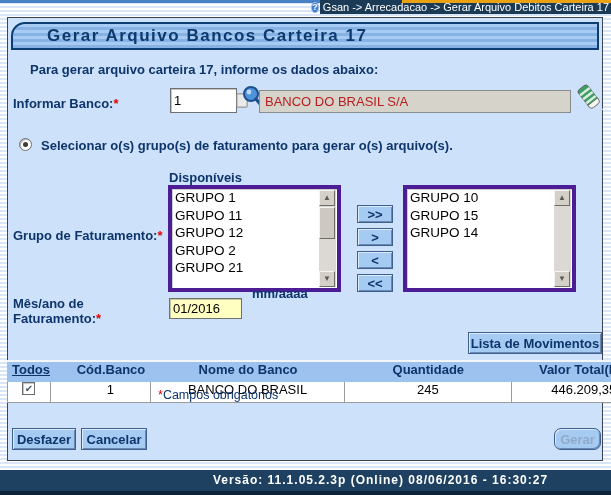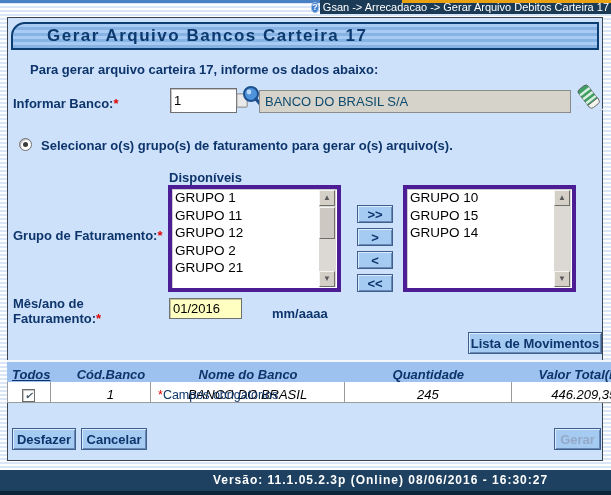--- a/index.html
+++ b/index.html
@@ -43,21 +43,21 @@
   .req { color:#e00000; }
   .lbl { position:absolute; color:#0d356b; font-weight:bold; }
   
   .txt-input {
     position:absolute; background:#fff; border:1px solid #707070;
     box-shadow:inset 1px 1px 0 rgba(90,90,90,.35);
     font-family:"Liberation Sans", sans-serif; font-size:13px; padding:2px 3px;
   }
   .bank-name-field {
     position:absolute; left:251px; top:72px; width:312px; height:23px;
-    background:#d6d3cb; border:1px solid #8b8b8b; color:#0c4a6e;
+    background:#d6d3cb; border:1px solid #8b8b8b; color:#b91c1c;
     line-height:21px; padding-left:5px; font-size:13px;
   }
   
   .radio {
     position:absolute; left:11px; top:120px; width:13px; height:13px; border-radius:50%;
     background:#fff; border:1px solid #6e6e6e; box-shadow:inset 1px 1px 1px rgba(0,0,0,.3);
   }
   .radio::after {
     content:""; position:absolute; left:3px; top:3px; width:5px; height:5px;
     border-radius:50%; background:#3a3a3a;
@@ -90,37 +90,37 @@
   .transfer-btn { position:absolute; left:349px; width:36px; height:18px; line-height:15px; }
   .movements-btn { position:absolute; left:460px; top:314px; width:134px; height:22px; line-height:19px; }
   
   .tbl-wrap { position:absolute; left:7px; top:360px; width:604px; overflow:hidden; }
   .tbl { width:650px; }
   .tbl-head {
     display:flex; height:22px; background:#9dc2ef; border-top:2px solid #f3f7fd;
     color:#0e356b; font-weight:bold; align-items:center;
   }
   .tbl-row { display:flex; height:21px; background:#fff; border-bottom:1px solid #9b9b9b; }
-  .cell { display:flex; align-items:flex-end; justify-content:center; height:100%;font-style:italic; }
+  .cell { display:flex; align-items:flex-start; justify-content:center; height:100%; }
   .c0 { width:45px; justify-content:flex-start; padding-left:5px; }
   .c1 { width:83px;margin-left:20px; } .c2 { width:200px; } .c3 { width:172px; } .c4 { width:150px; }
   .tbl-row .cell { border-right:1px solid #9b9b9b; color:#000; font-size:13px; }
   .tbl-row .c0 { border-left:1px solid #9b9b9b; }
   .link { text-decoration:underline; cursor:pointer; color:#0e356b; }
   .checkbox {
     width:13px; height:13px; background:#fff; border:1px solid #6d6d6d;
     box-shadow:inset 1px 1px 1px rgba(0,0,0,.25);
     display:flex; align-items:center; justify-content:center;
     font-size:10px; color:#44566a; line-height:11px; cursor:pointer;
   }
   .note { position:absolute; left:158px; top:388px; color:#0e356b; font-size:12.5px; }
   
   .btn-desfazer { position:absolute; left:4px;  top:410px; width:64px; height:22px; line-height:19px; }
   .btn-cancelar { position:absolute; left:73px; top:410px; width:66px; height:22px; line-height:19px; }
-  .btn-gerar    { position:absolute; left:546px; top:410px; width:47px; height:22px; line-height:19px; color:#93a9c6; cursor:default; }
+  .btn-gerar    { position:absolute; left:546px; top:410px; width:47px; height:22px; line-height:19px; color:#93a9c6; cursor:default;border-radius:7px; }
   
   .footer-bar {
     position:absolute; left:0; top:470px; width:611px; height:21px; background:#1e4161;
     color:#fff; font-weight:bold; font-size:12px; letter-spacing:1px;
     text-align:center; line-height:21px; padding-left:150px; white-space:nowrap;
   }
   .footer-edge { position:absolute; left:0; top:491px; width:611px; height:4px; background:#0c2538; }
   .icon-abs { position:absolute; }
 </style>
 </head>
@@ -194,21 +194,21 @@
       </div>
     </div>
 
     <div class="lbl" style="left:5px; top:210px;"><span>Grupo de Faturamento:</span><span class="req">*</span></div>
 
     <div class="lbl" style="left:5px; top:278px; line-height:15px;">
       <span>Mês/ano de</span><br>
       <span>Faturamento:</span><span class="req">*</span>
     </div>
     <input class="txt-input" style="left: 161px; top: 280px; width: 73px; height: 21px; background: rgb(255, 255, 193);" value="01/2016">
-    <div class="lbl" style="left:244px; top:288px;margin-left:20px;">mm/aaaa</div>
+    <div class="lbl" style="left:244px; top:268px;">mm/aaaa</div>
 
     <button class="blue-btn movements-btn">Lista de Movimentos</button>
 
     <button class="blue-btn btn-desfazer">Desfazer</button>
     <button class="blue-btn btn-cancelar">Cancelar</button>
     <button class="blue-btn btn-gerar" disabled="">Gerar</button>
   </div>
 
   <div class="tbl-wrap">
     <div class="tbl">

